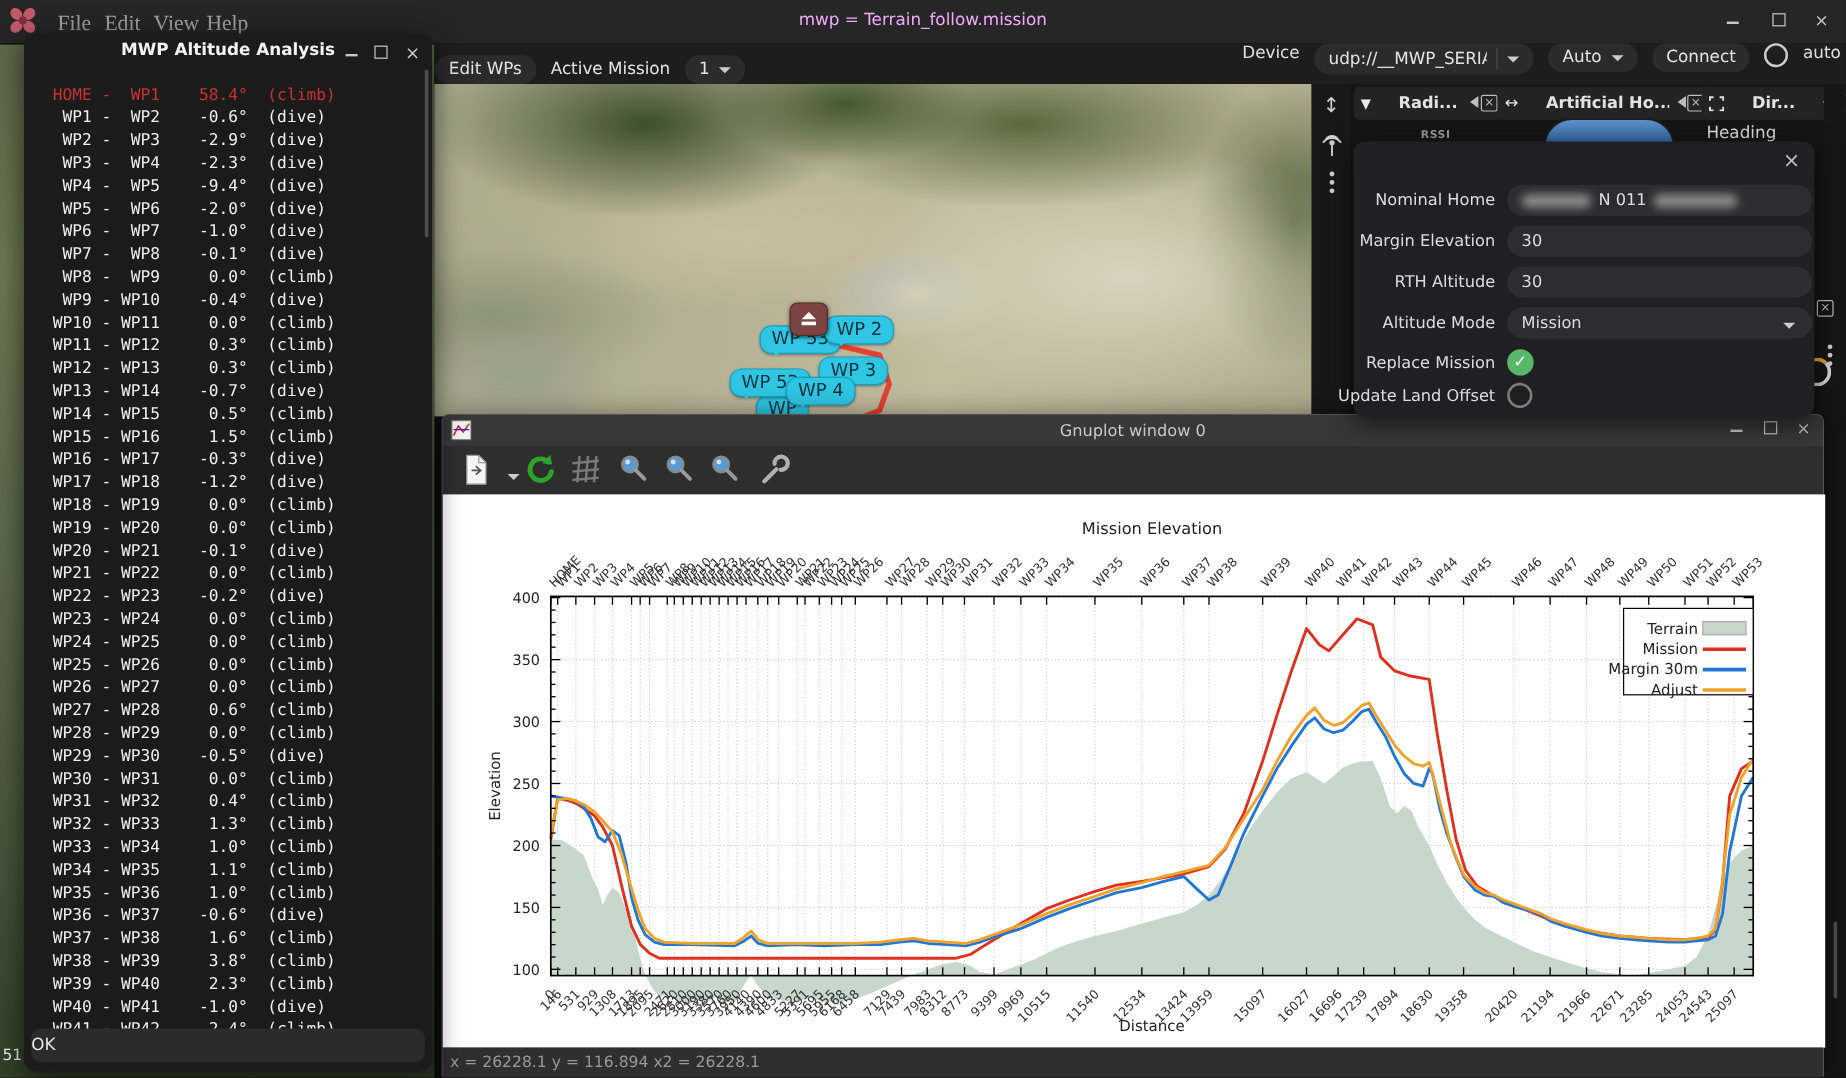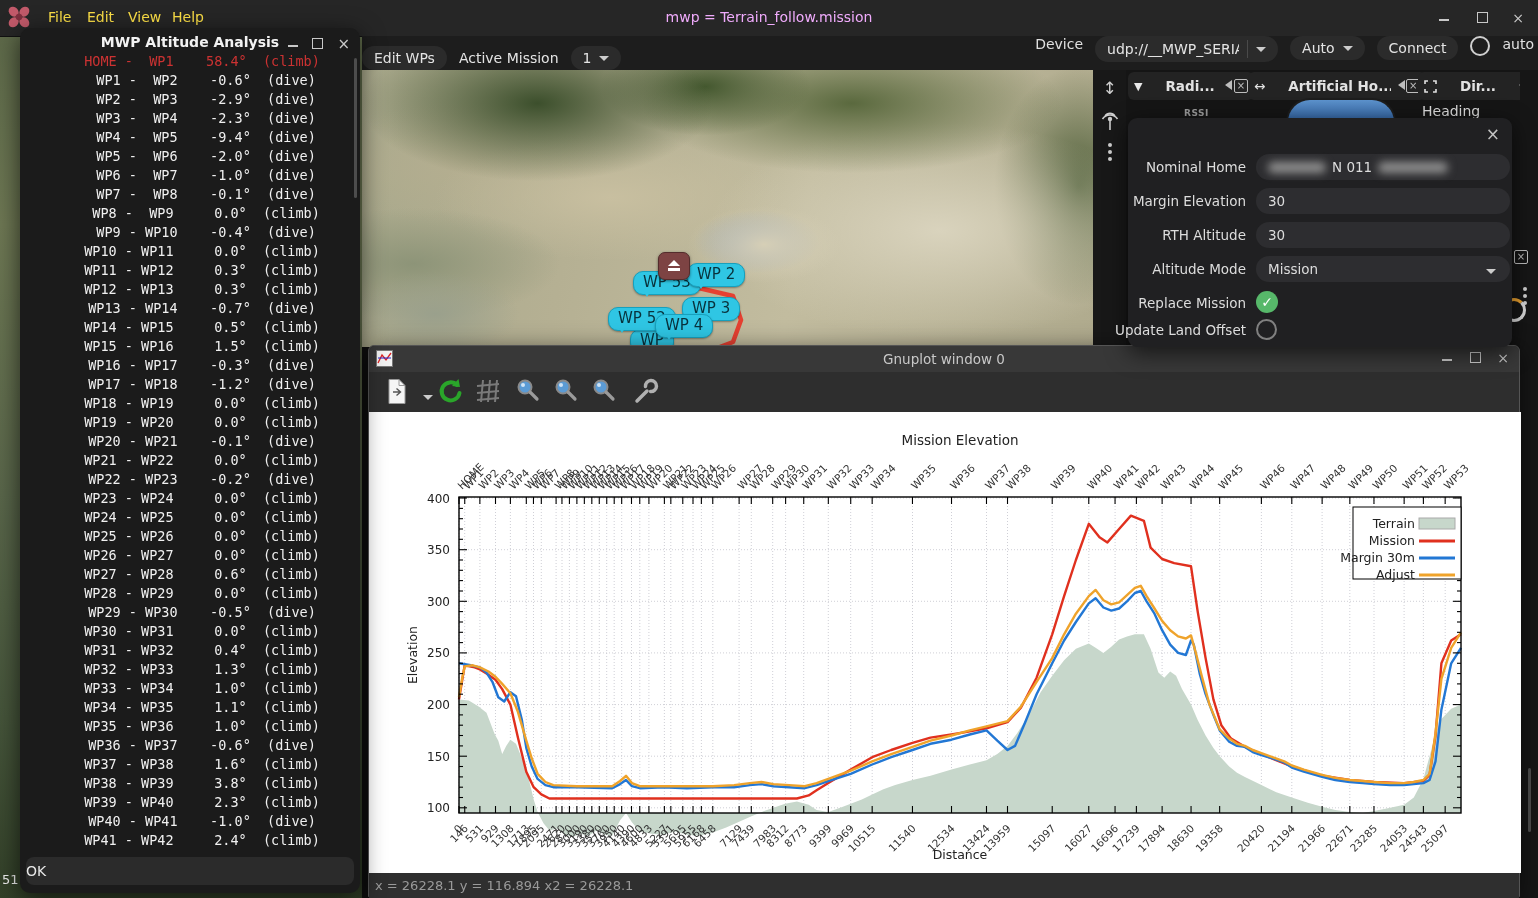--- a/index.html
+++ b/index.html
@@ -4,21 +4,21 @@
 <style>
   html,body{margin:0;padding:0;background:#101010;width:1538px;height:898px;overflow:hidden;
     font-family:"DejaVu Sans","Liberation Sans",sans-serif;-webkit-font-smoothing:antialiased;}
   .abs{position:absolute;}
   
   #left-strip{left:0;top:0;width:362px;height:898px;
     background:linear-gradient(180deg,#5a6647 0%,#6d7753 25%,#59664a 55%,#45543a 80%,#324028 100%);}
   #corner-51{left:2px;top:872px;color:#f0f0f0;font-size:13px;}
   
   #titlebar{left:0;top:0;width:1538px;height:36px;background:#262626;border-bottom:1px solid #111;}
-  #titlebar .menu{position:absolute;top:9px;color:#fde047;font-size:14px;cursor:default;}
+  #titlebar .menu{position:absolute;top:9px;color:#a3a3a3;font-size:18px;cursor:default;font-family:Liberation Serif, serif;}
   #main-title{position:absolute;top:9px;left:0;width:100%;text-align:center;color:#f0abfc;font-size:14px;}
   .winbtn{position:absolute;top:10px;width:16px;height:16px;color:#c8c8c8;font-size:14px;line-height:16px;text-align:center;}
   .minbar{display:inline-block;width:10px;height:2px;background:#c8c8c8;margin-bottom:2px;}
   .maxbox{display:inline-block;width:9px;height:9px;border:1.5px solid #c8c8c8;}
   
   #toolbar{left:362px;top:36px;width:1176px;height:34px;background:#1d1d1d;}
   .pill{background:#2b2b2b;border-radius:15px;color:#e4e4e4;font-size:14px;display:inline-flex;align-items:center;padding:4px 12px;}
   .caret{display:inline-block;width:0;height:0;border:5px solid transparent;border-top-color:#cccccc;margin-left:8px;margin-top:5px;}
   #tb-left{position:absolute;left:0;top:0;height:34px;display:flex;align-items:flex-end;}
   #tb-right{position:absolute;right:4px;top:0;height:34px;display:flex;align-items:flex-start;gap:12px;color:#e0e0e0;font-size:14px;}
@@ -98,21 +98,21 @@
   .xlab{font:10.5px "DejaVu Sans",sans-serif;fill:#333;}
   .ylab{font:12px "DejaVu Sans",sans-serif;fill:#222;}
   .title-t{font:13.5px "DejaVu Sans",sans-serif;fill:#222;}
   .alab{font:12.5px "DejaVu Sans",sans-serif;fill:#222;}
   .leg{font:12.5px "DejaVu Sans",sans-serif;fill:#222;}
   
   #alt-window{left:20px;top:28px;width:340px;height:865px;background:#1b1b1b;border-radius:10px;
     box-shadow:0 6px 24px rgba(0,0,0,.65);z-index:50;}
   #alt-title{position:absolute;top:6px;left:0;width:100%;text-align:center;color:#f2f2f2;font-weight:bold;font-size:14px;}
   #alt-controls{position:absolute;right:10px;top:6px;display:flex;gap:14px;align-items:center;color:#c8c8c8;}
-  #alt-list{position:absolute;left:0;top:24px;width:100%;text-align:center;}
+  #alt-list{position:absolute;left:0;top:42px;width:100%;}
   .alt-row{height:19px;line-height:19px;color:#f0f0f0;font-family:"DejaVu Sans Mono","Liberation Mono",monospace;
     font-size:13.5px;white-space:pre;padding-left:24px;}
   .alt-row.first{color:#cc3232;}
   #alt-scroll{position:absolute;right:3px;top:30px;width:3px;height:140px;background:#4d4d4d;border-radius:2px;}
   #ok-button{position:absolute;left:6px;bottom:8px;right:6px;height:28px;background:#2b2b2b;border-radius:8px;
     color:#e8e8e8;font-size:14px;text-align:left;line-height:28px;}
 </style>
 </head>
 <body>
 

